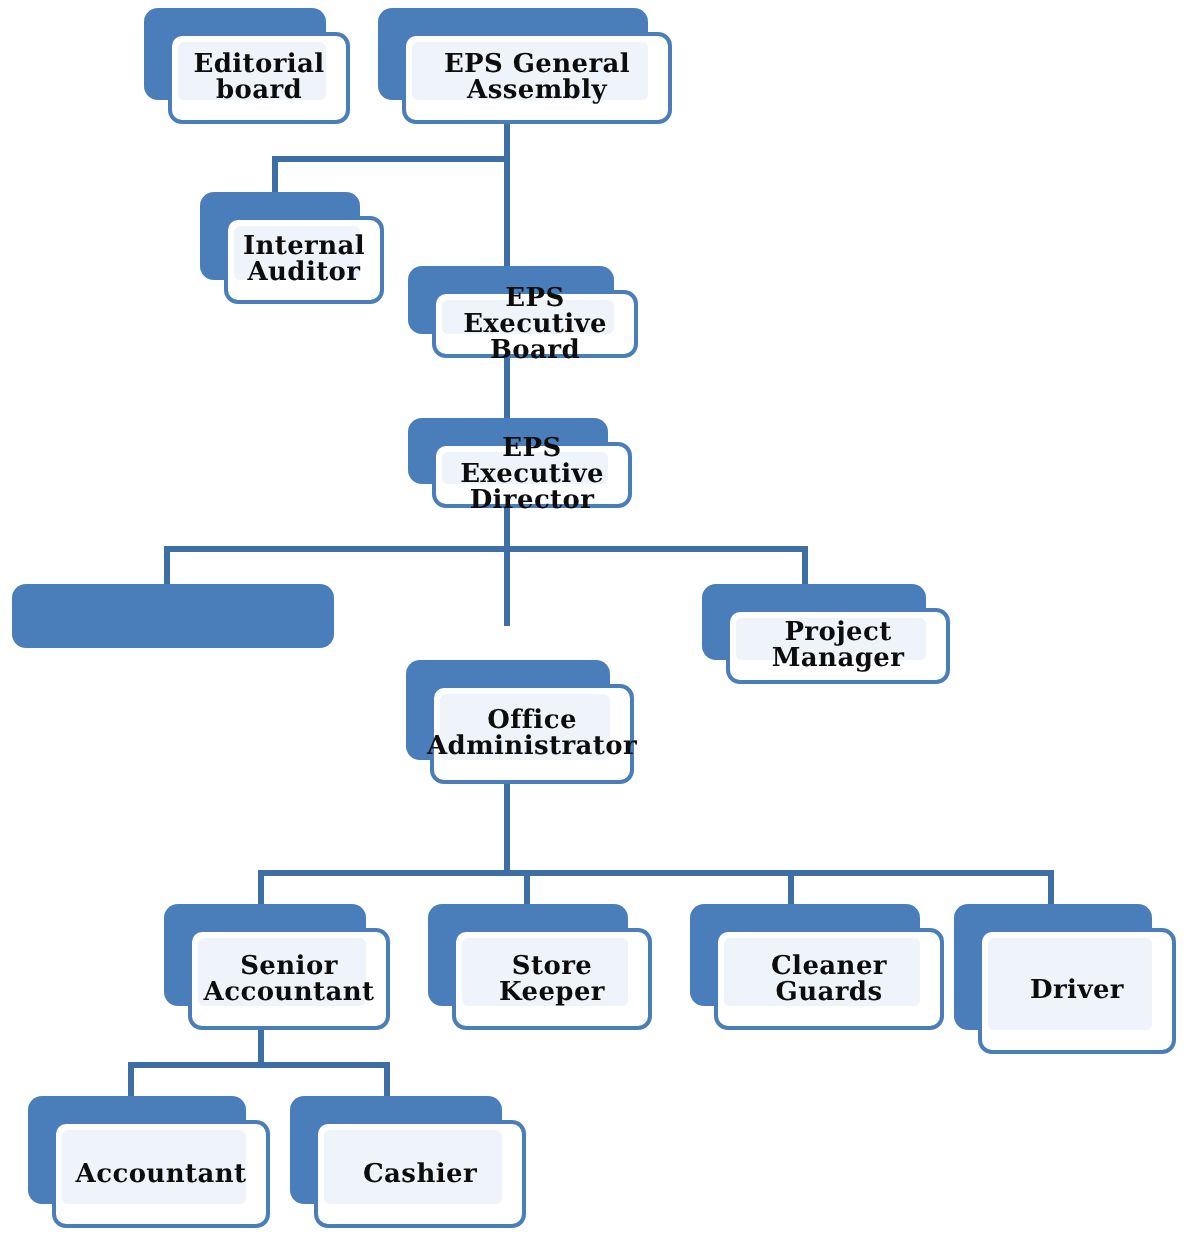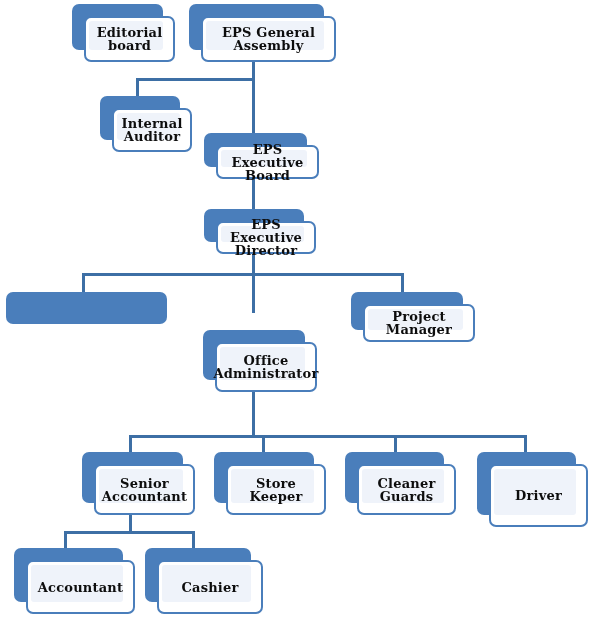--- a/index.html
+++ b/index.html
@@ -186,21 +186,21 @@
   </div>
 
   <div class="node" style="left:214px; top:452px; width:112px; height:63px;border-radius:31px;">
     <div class="back"></div>
     <div class="card">
       <div class="inner"></div>
       <div class="label">Store Keeper</div>
     </div>
   </div>
 
-  <div class="node" style="left:345px; top:452px; width:111px; height:63px;padding-left:10px;">
+  <div class="node" style="left:345px; top:452px; width:127px; height:63px;padding-left:10px;">
     <div class="back"></div>
     <div class="card">
       <div class="inner"></div>
       <div class="label">Cleaner Guards</div>
     </div>
   </div>
 
   <div class="node" style="left:477px; top:452px; width:111px; height:75px;">
     <div class="back"></div>
     <div class="card">

